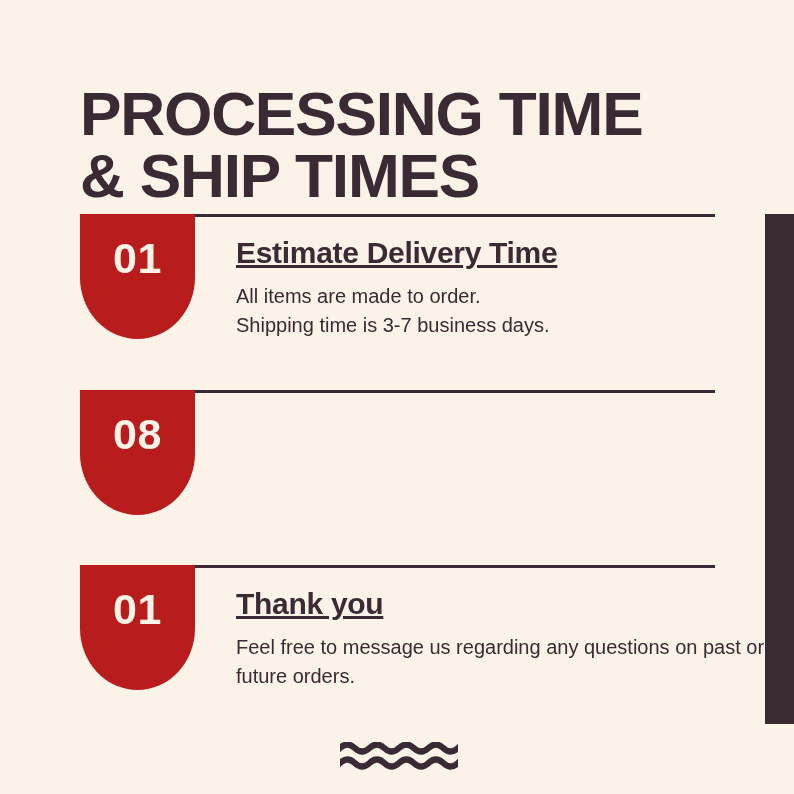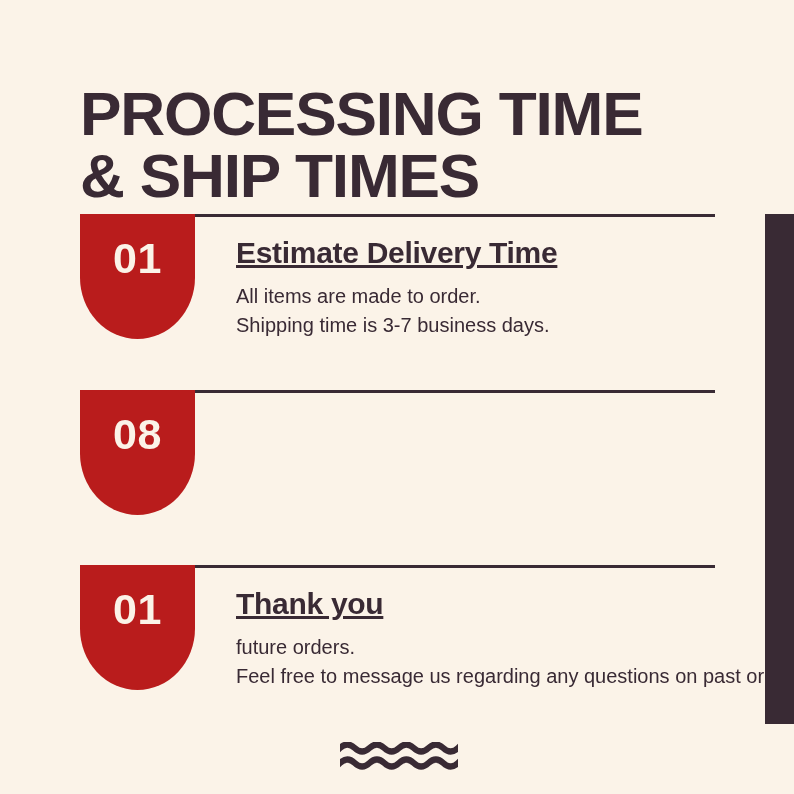--- a/index.html
+++ b/index.html
@@ -178,22 +178,22 @@
   </div>
 
   <div class="section" id="section-2">
     <div class="divider"></div>
     <div class="badge">
       <span class="badge-number">01</span>
     </div>
     <div class="section-body">
       <div class="section-heading">Thank you</div>
       <div class="section-lines">
+        <div class="body-line">Feel free to message us regarding any questions on past or</div>
         <div class="body-line">future orders.</div>
-        <div class="body-line">Feel free to message us regarding any questions on past or</div>
       </div>
     </div>
   </div>
 
   <div class="wave-ornament">
     <svg width="118" height="30" viewBox="0 0 118 30" xmlns="http://www.w3.org/2000/svg">
       <path d="M0 6 Q 7.375 -1 14.75 6 T 29.5 6 T 44.25 6 T 59 6 T 73.75 6 T 88.5 6 T 103.25 6 T 118 6" fill="none" stroke="#392A34" stroke-width="6" stroke-linecap="square"></path>
       <path d="M0 21 Q 7.375 14 14.75 21 T 29.5 21 T 44.25 21 T 59 21 T 73.75 21 T 88.5 21 T 103.25 21 T 118 21" fill="none" stroke="#392A34" stroke-width="6" stroke-linecap="square"></path>
     </svg>
   </div>

